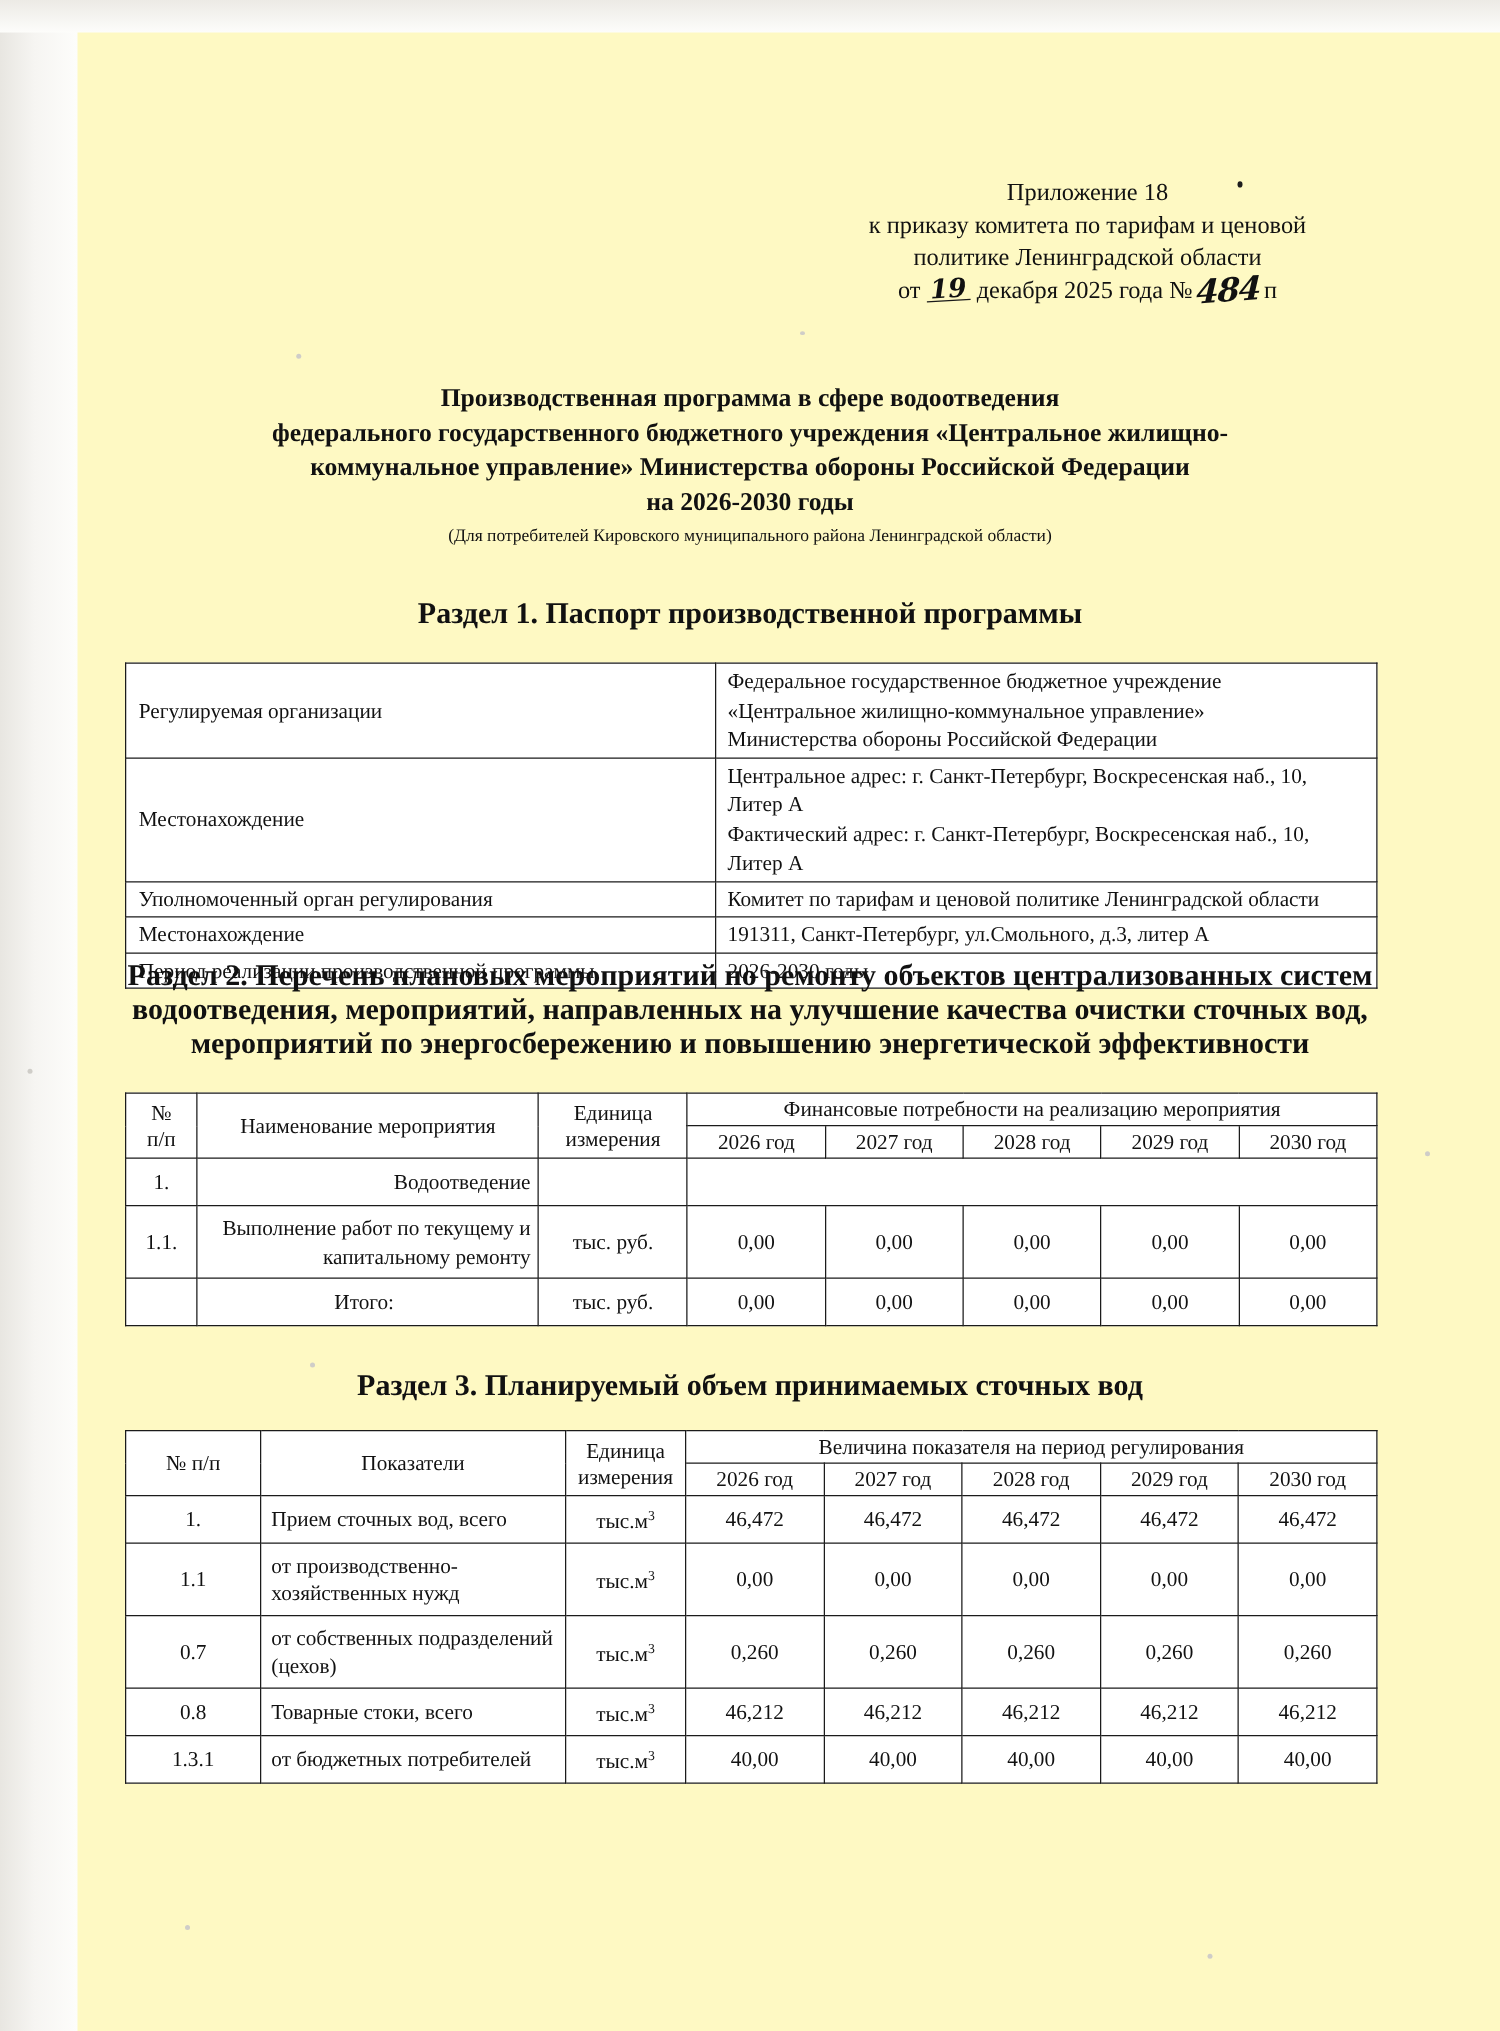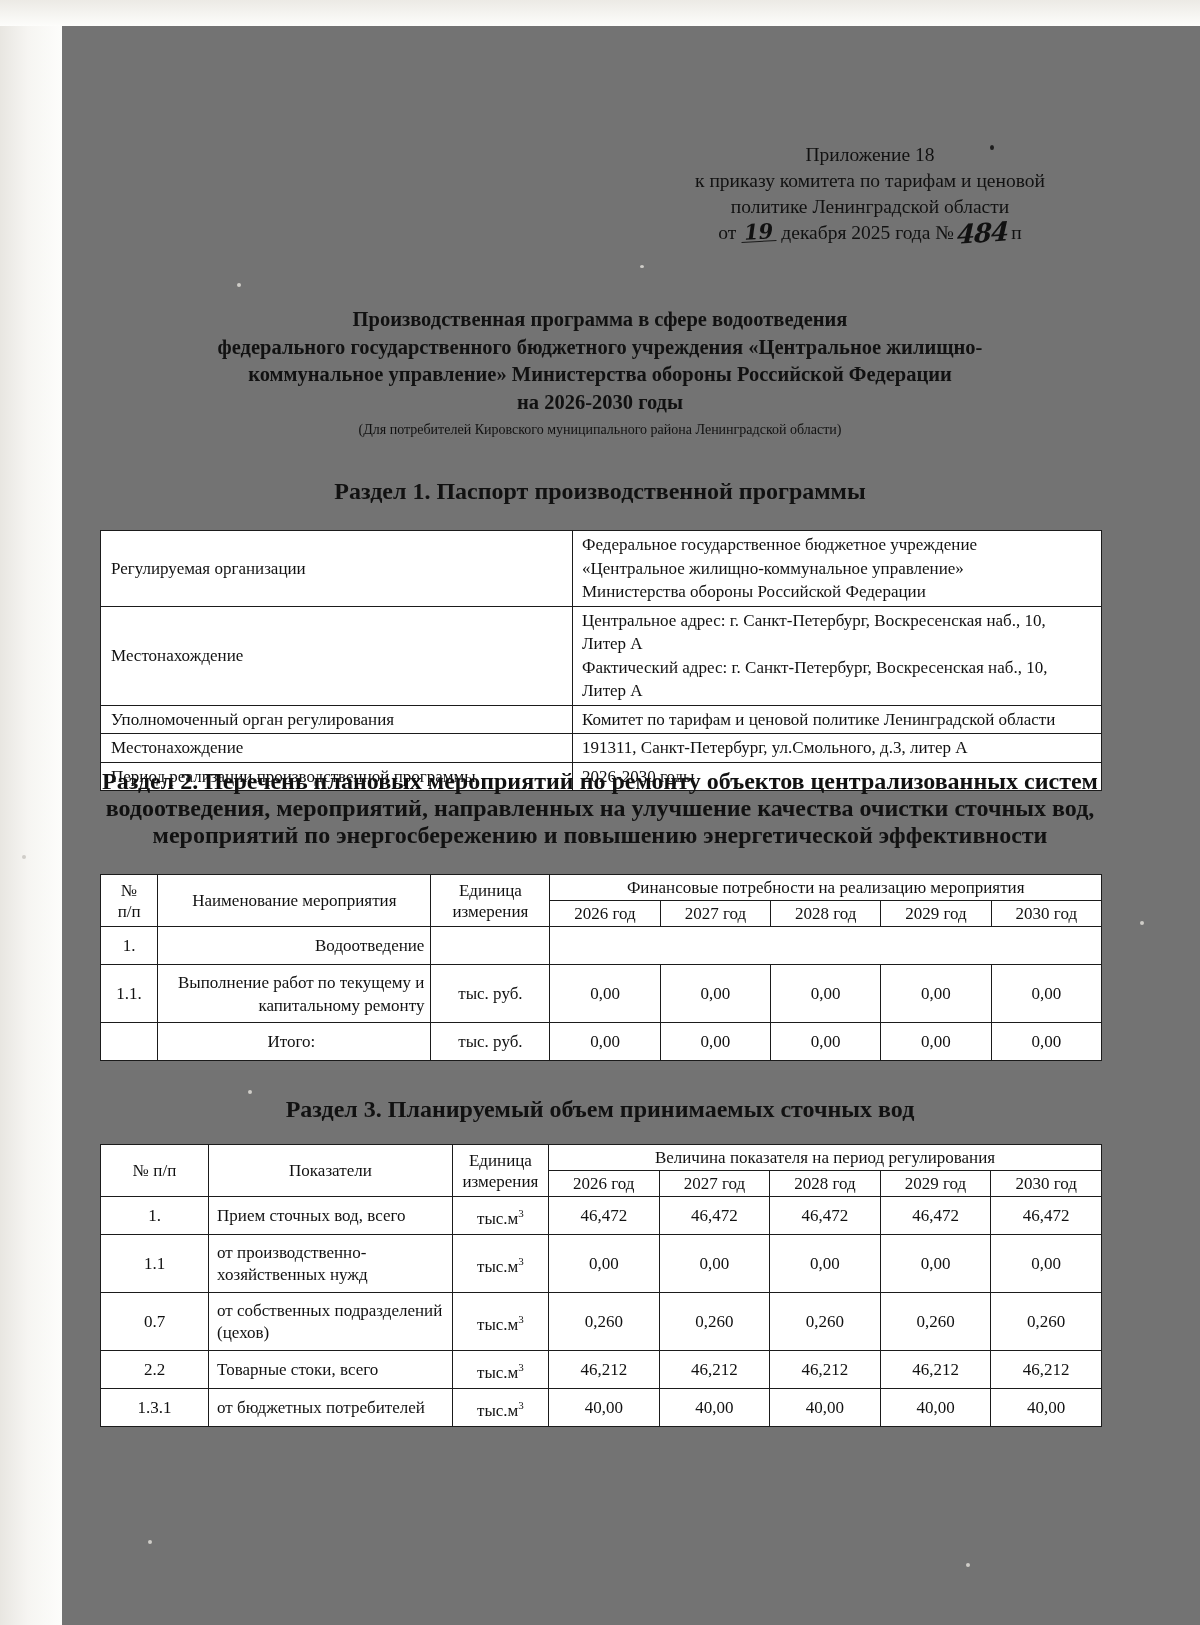--- a/index.html
+++ b/index.html
@@ -11,21 +11,21 @@
     width: 1200px;
     height: 1625px;
     position: relative;
     font-family: "Liberation Serif", "DejaVu Serif", serif;
     color: #111111;
     overflow: hidden;
   }
   .page {
     position: absolute;
     inset: 0;
-    background: #737373;
+    background: #fef9c3;
   }
   
   .scan-edge-left {
     position: absolute;
     left: 0; top: 0;
     width: 62px; height: 100%;
     background: linear-gradient(to right, #e8e6e1 0%, #f6f5f2 45%, #fdfdfb 100%);
     pointer-events: none;
   }
   .scan-edge-top {
@@ -350,21 +350,21 @@
             <td>0.7</td>
             <td class="name">от собственных подразделений (цехов)</td>
             <td><span>тыс.м</span><sup>3</sup></td>
             <td>0,260</td>
             <td>0,260</td>
             <td>0,260</td>
             <td>0,260</td>
             <td>0,260</td>
           </tr>
           <tr class="tall-1">
-            <td>2.2</td>
+            <td>0.8</td>
             <td class="name">Товарные стоки, всего</td>
             <td><span>тыс.м</span><sup>3</sup></td>
             <td>46,212</td>
             <td>46,212</td>
             <td>46,212</td>
             <td>46,212</td>
             <td>46,212</td>
           </tr>
           <tr class="tall-1">
             <td>1.3.1</td>

